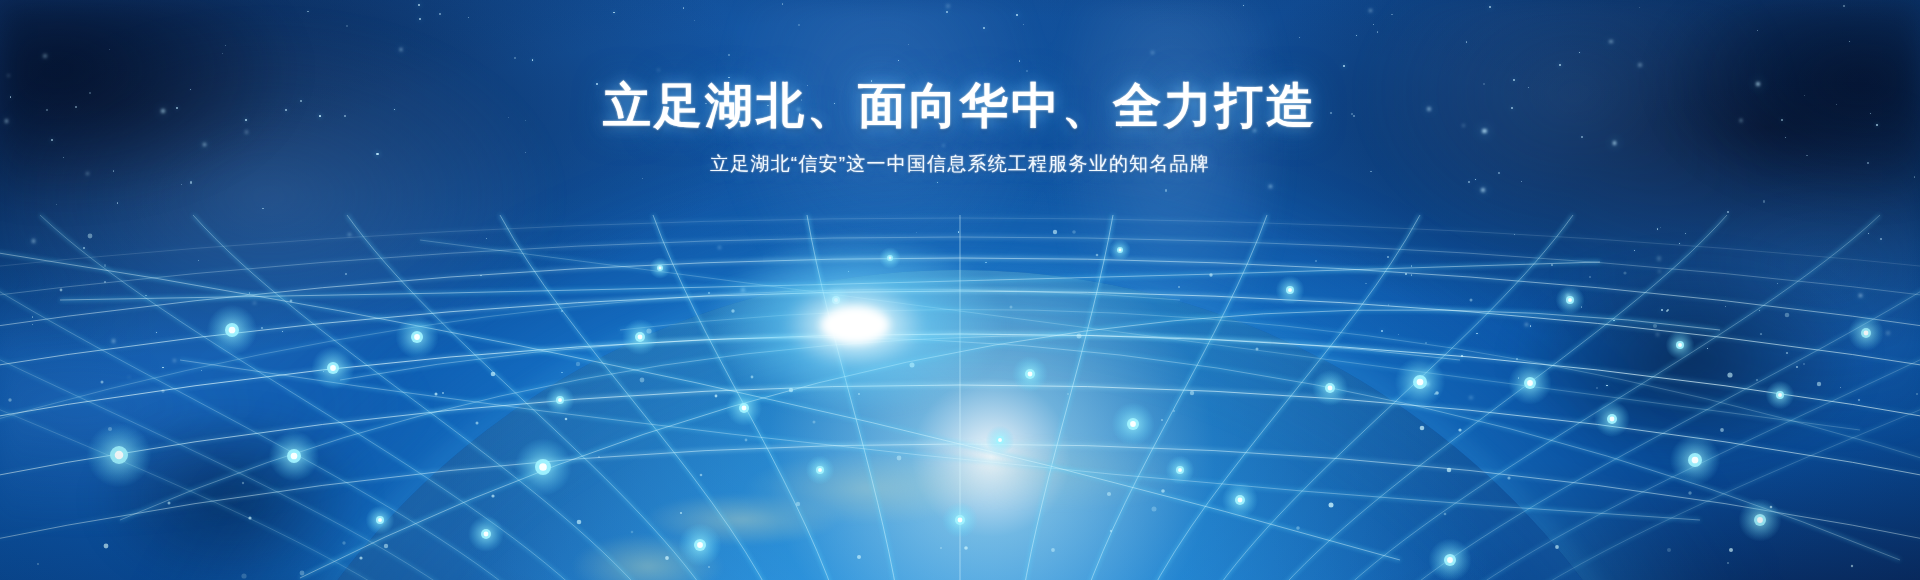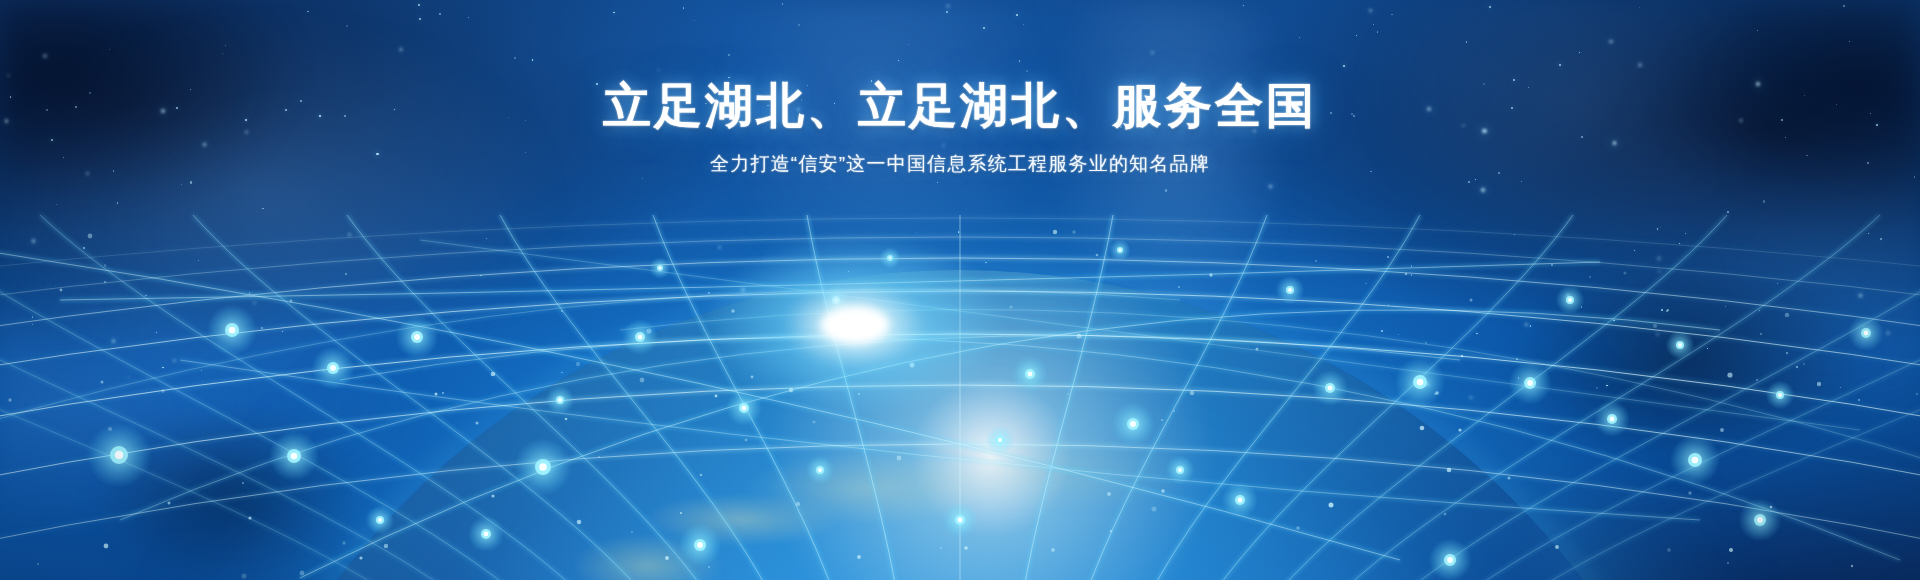--- a/index.html
+++ b/index.html
@@ -654,17 +654,17 @@
       <circle cx="1819" cy="384" r="2.2" fill="#cdf6ff" opacity="0.54"></circle>
       <circle cx="566" cy="419" r="1.3" fill="#cdf6ff" opacity="0.69"></circle>
       <circle cx="709" cy="567" r="1.1" fill="#cdf6ff" opacity="0.39"></circle>
     </svg>
 
   <div class="hotspot"></div>
 
   <div class="vignette"></div>
 
   <div class="copy">
-    <h1 class="headline">立足湖北、立足湖北、服务全国</h1>
-    <p class="subline">全力打造“信安”这一中国信息系统工程服务业的知名品牌</p>
+    <h1 class="headline">立足湖北、面向华中、全力打造</h1>
+    <p class="subline">立足湖北“信安”这一中国信息系统工程服务业的知名品牌</p>
   </div>
 
 </div>
 
 </body></html>

